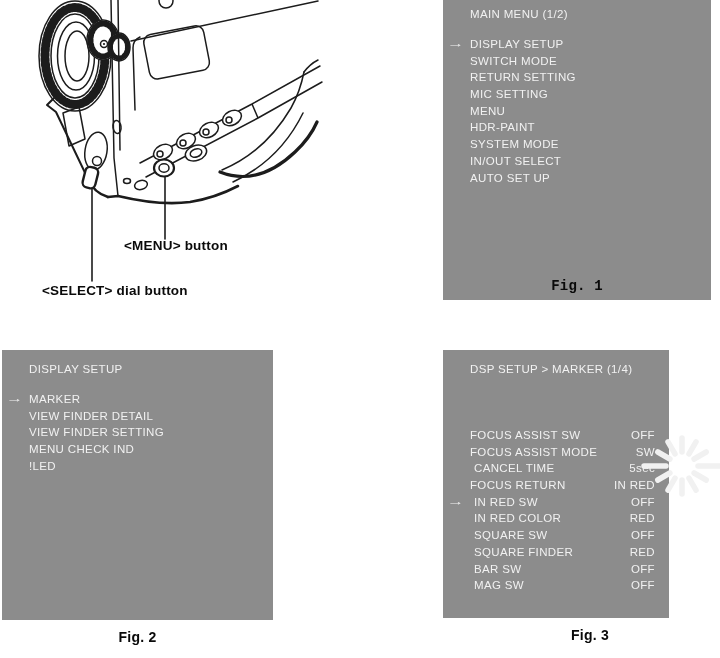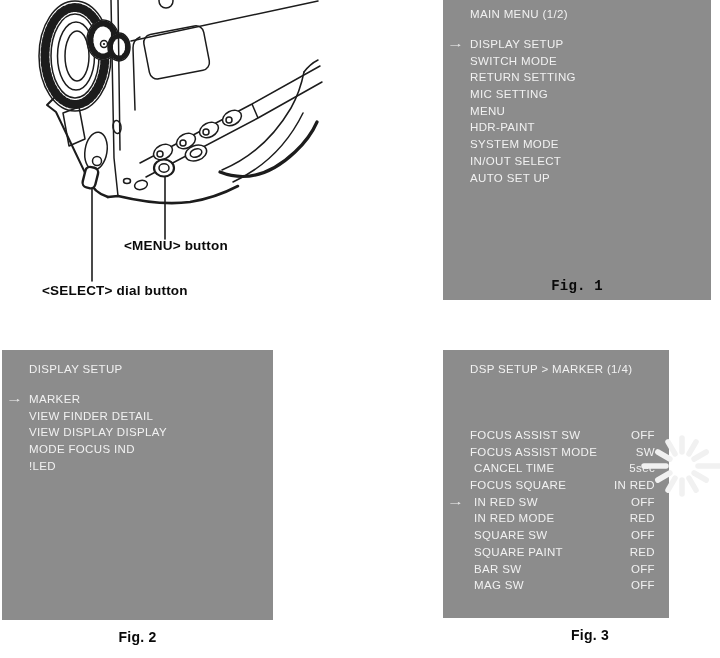--- a/index.html
+++ b/index.html
@@ -152,24 +152,24 @@
     <div class="ptitle" style="top:13px;">DISPLAY SETUP</div>
     <ul class="menu" style="top:41px;">
       <li>
         <span class="cursor">→</span>
         <span>MARKER</span></li>
       <li>
         <span class="cursor"></span>
         <span>VIEW FINDER DETAIL</span></li>
       <li>
         <span class="cursor"></span>
-        <span>VIEW DISPLAY DISPLAY</span></li>
-      <li>
-        <span class="cursor"></span>
-        <span>MODE FOCUS IND</span></li>
+        <span>VIEW FINDER SETTING</span></li>
+      <li>
+        <span class="cursor"></span>
+        <span>MENU CHECK IND</span></li>
       <li>
         <span class="cursor"></span>
         <span>!LED</span></li>
     </ul>
   </section>
   <div class="caption" style="left:2px; width:271px; top:629px;">Fig. 2</div>
 
   <section class="panel" style="left:443px; top:350px; width:226px; height:268px;">
     <div class="ptitle" style="top:13px;">DSP SETUP &gt; MARKER (1/4)</div>
     <ul class="menu" style="top:41px;margin-top:36px;">
@@ -180,37 +180,37 @@
       <li>
         <span class="cursor"></span>
         <span>FOCUS ASSIST MODE</span>
         <span class="val">SW</span></li>
       <li>
         <span class="cursor"></span>
         <span class="ind">CANCEL TIME</span>
         <span class="val">5sec</span></li>
       <li>
         <span class="cursor"></span>
-        <span>FOCUS SQUARE</span>
+        <span>FOCUS RETURN</span>
         <span class="val">IN RED</span></li>
       <li>
         <span class="cursor">→</span>
         <span class="ind">IN RED SW</span>
         <span class="val">OFF</span></li>
       <li>
         <span class="cursor"></span>
-        <span class="ind">IN RED MODE</span>
+        <span class="ind">IN RED COLOR</span>
         <span class="val">RED</span></li>
       <li>
         <span class="cursor"></span>
         <span class="ind">SQUARE SW</span>
         <span class="val">OFF</span></li>
       <li>
         <span class="cursor"></span>
-        <span class="ind">SQUARE PAINT</span>
+        <span class="ind">SQUARE FINDER</span>
         <span class="val">RED</span></li>
       <li>
         <span class="cursor"></span>
         <span class="ind">BAR SW</span>
         <span class="val">OFF</span></li>
       <li>
         <span class="cursor"></span>
         <span class="ind">MAG SW</span>
         <span class="val">OFF</span></li>
     </ul>

